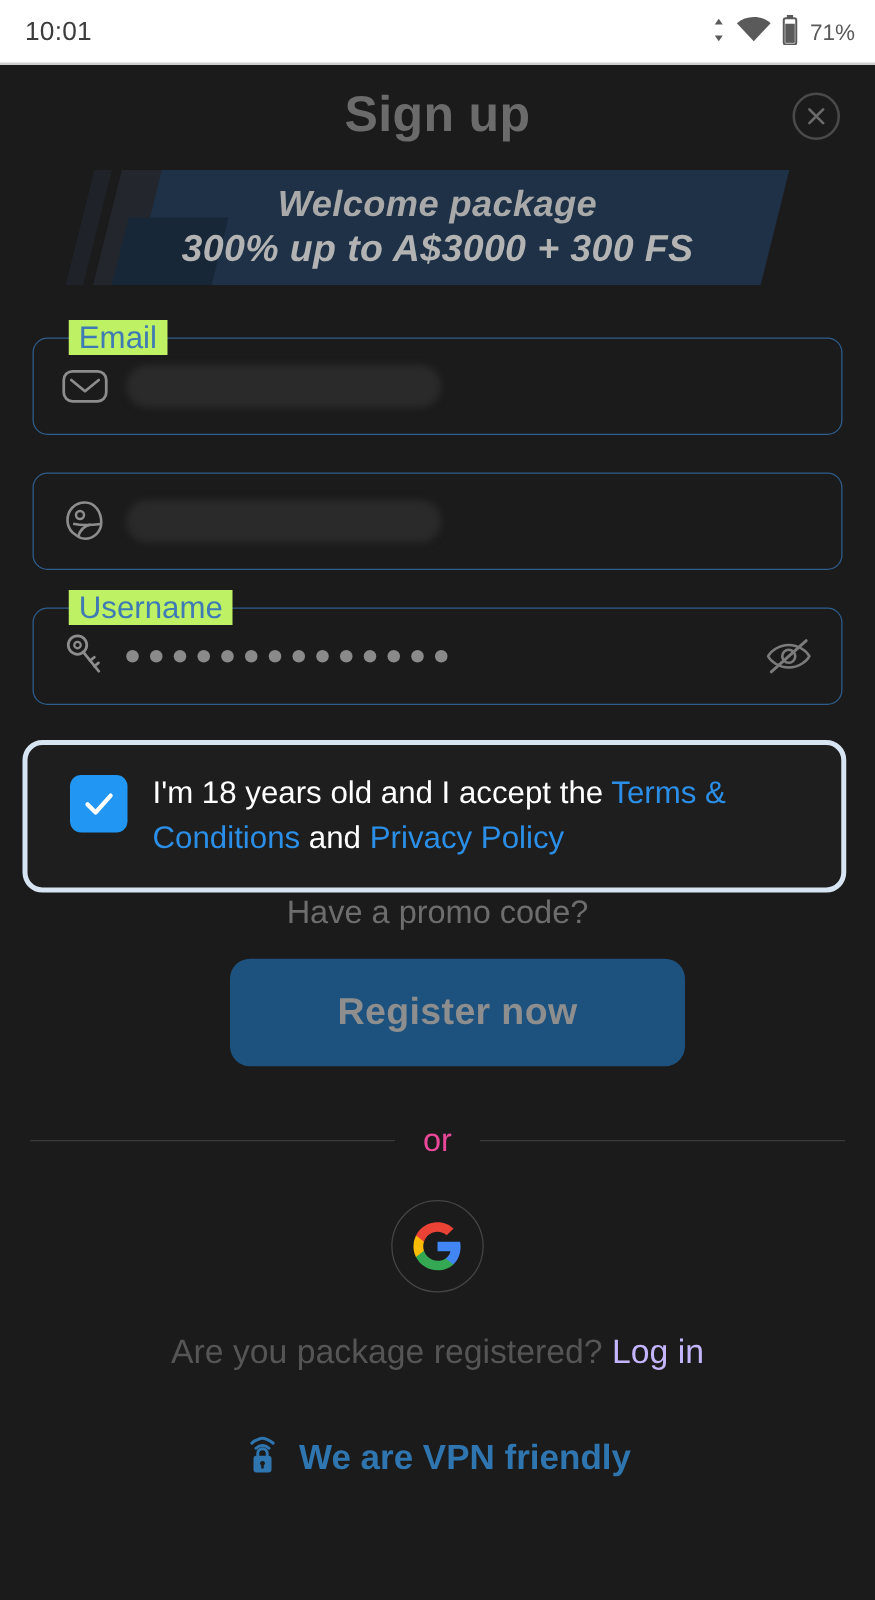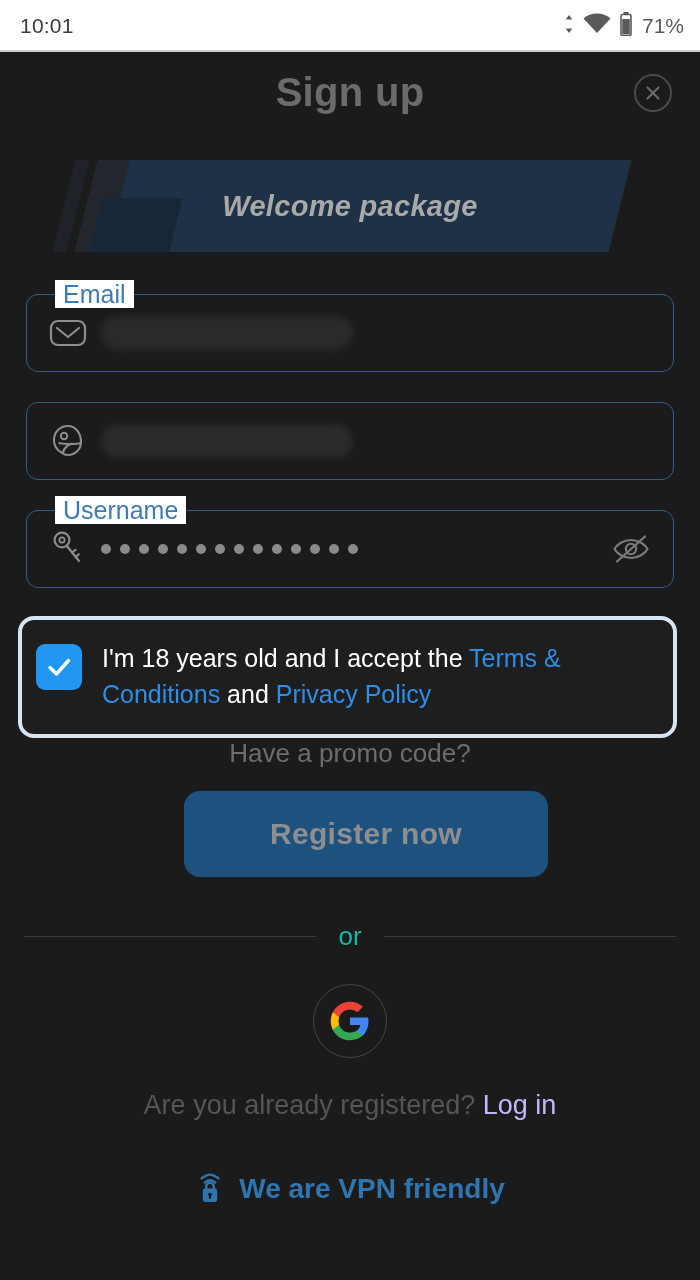--- a/index.html
+++ b/index.html
@@ -33,21 +33,21 @@
     font-size: 21px;
     color: #3c3c3c;
     letter-spacing: .2px;
   }
   .sb-right {
     display: flex;
     align-items: center;
     gap: 8px;
   }
   .sb-battery-text {
-    font-size: 21px;
+    font-size: 18px;
     color: #5a5a5a;
     margin-left: 1px;
     text-align: center;
   }
 
   
   .screen {
     position: relative;
     width: 700px;
     height: 1092px;
@@ -78,21 +78,21 @@
     border-radius: 50%;
     display: flex;
     align-items: center;
     justify-content: center;
   }
 
   
   .banner-wrap {
     position: relative;
     height: 92px;
-    margin-top: 28px;
+    margin-top: 4px;
     overflow: hidden;
   }
   .banner-shape {
     position: absolute;
     top: 0;
     height: 92px;
     transform: skewX(-14deg);
   }
   .banner-main {
     left: 118px;
@@ -152,21 +152,21 @@
     border-radius: 12px;
     display: flex;
     align-items: center;
     padding: 0 20px;
   }
   .field-label {
     position: absolute;
     top: -15px;
     left: 28px;
     padding: 0 8px;
-    background: #ffffff;
+    background: #bef264;
     font-size: 25px;
     color: #3f7ab5;
     line-height: 28px;
     text-align: center;
   }
   .field-icon {
     width: 42px;
     height: 42px;
     flex: 0 0 42px;
     display: flex;
@@ -202,21 +202,21 @@
     justify-content: center;
     margin-left: auto;
   }
 
   
   .terms {
     margin: 28px 23px 0 18px;
     border: 4px solid #d7e5f2;
     border-radius: 16px;
     background: #1e1e1e;
-    padding: 20px 22px 22px 14px;
+    padding: 20px 22px 22px 34px;
     display: flex;
     align-items: flex-start;
     gap: 20px;
   }
   .checkbox {
     width: 46px;
     height: 46px;
     flex: 0 0 46px;
     border-radius: 9px;
     background: #2196f3;
@@ -264,21 +264,21 @@
     gap: 22px;
     margin: 44px 24px 0 24px;
   }
   .divider .line {
     flex: 1;
     height: 1px;
     background: #3a3a3a;
   }
   .divider .or {
     font-size: 26px;
-    color: #14b8a6;
+    color: #ec4899;
   }
 
   
   .google-wrap {
     display: flex;
     justify-content: center;
     margin-top: 32px;
   }
   .google-btn {
     width: 74px;
@@ -352,20 +352,21 @@
     </div>
   </div>
 
   <div class="banner-wrap">
     <div class="banner-shape banner-acc2"></div>
     <div class="banner-shape banner-acc1"></div>
     <div class="banner-shape banner-main"></div>
     <div class="banner-shape banner-acc3"></div>
     <div class="banner-text">
       <div class="banner-l1">Welcome package</div>
+      <div class="banner-l2">300% up to A$3000 + 300 FS</div>
     </div>
   </div>
 
   <div class="form">
 
     <div class="field">
       <span class="field-label">Email</span>
       <span class="field-icon">
         <svg width="38" height="32" viewBox="0 0 38 32">
           <rect x="2" y="4" width="34" height="24" rx="7" fill="none" stroke="#8d8d8d" stroke-width="2.2"></rect>
@@ -452,21 +453,21 @@
       <svg width="42" height="42" viewBox="0 0 48 48">
         <path fill="#4285F4" d="M45.1 24.5c0-1.6-.15-3.15-.43-4.64H24v8.78h11.8c-.5 2.74-2.05 5.06-4.38 6.62v5.5h7.08c4.15-3.82 6.6-9.45 6.6-16.26z"></path>
         <path fill="#34A853" d="M24 46c5.94 0 10.92-1.97 14.56-5.33l-7.08-5.5c-1.97 1.32-4.49 2.1-7.48 2.1-5.75 0-10.62-3.88-12.36-9.1H4.3v5.7C7.92 41.07 15.38 46 24 46z"></path>
         <path fill="#FBBC05" d="M11.64 28.17A13.2 13.2 0 0 1 10.95 24c0-1.45.25-2.86.69-4.17v-5.7H4.3A22 22 0 0 0 2 24c0 3.55.85 6.9 2.3 9.87l7.34-5.7z"></path>
         <path fill="#EA4335" d="M24 10.73c3.24 0 6.15 1.12 8.44 3.3l6.28-6.28C34.9 4.22 29.93 2 24 2 15.38 2 7.92 6.93 4.3 14.13l7.34 5.7c1.74-5.22 6.61-9.1 12.36-9.1z"></path>
       </svg>
     </div>
   </div>
 
   <div class="login-row">
-    <span>Are you already registered?</span>
+    <span>Are you package registered?</span>
     <a class="login-link">Log in</a>
   </div>
 
   <div class="vpn-row">
     <span>
       <svg width="30" height="36" viewBox="0 0 30 36">
         <path d="M6.5 9.5 C9 7 13.5 5.6 15 5.6 C16.5 5.6 21 7 23.5 9.5" fill="none" stroke="#2f76b0" stroke-width="2.4" stroke-linecap="round"></path>
         <path d="M9.8 13.6 C11.5 12 13.8 11.3 15 11.3 C16.2 11.3 18.5 12 20.2 13.6" fill="none" stroke="#2f76b0" stroke-width="2.4" stroke-linecap="round"></path>
         <path d="M11.2 20 v-2.3 a3.8 3.8 0 0 1 7.6 0 V20" fill="none" stroke="#2f76b0" stroke-width="2.4"></path>
         <rect x="7.8" y="19.6" width="14.4" height="13.4" rx="2.4" fill="#2f76b0"></rect>

